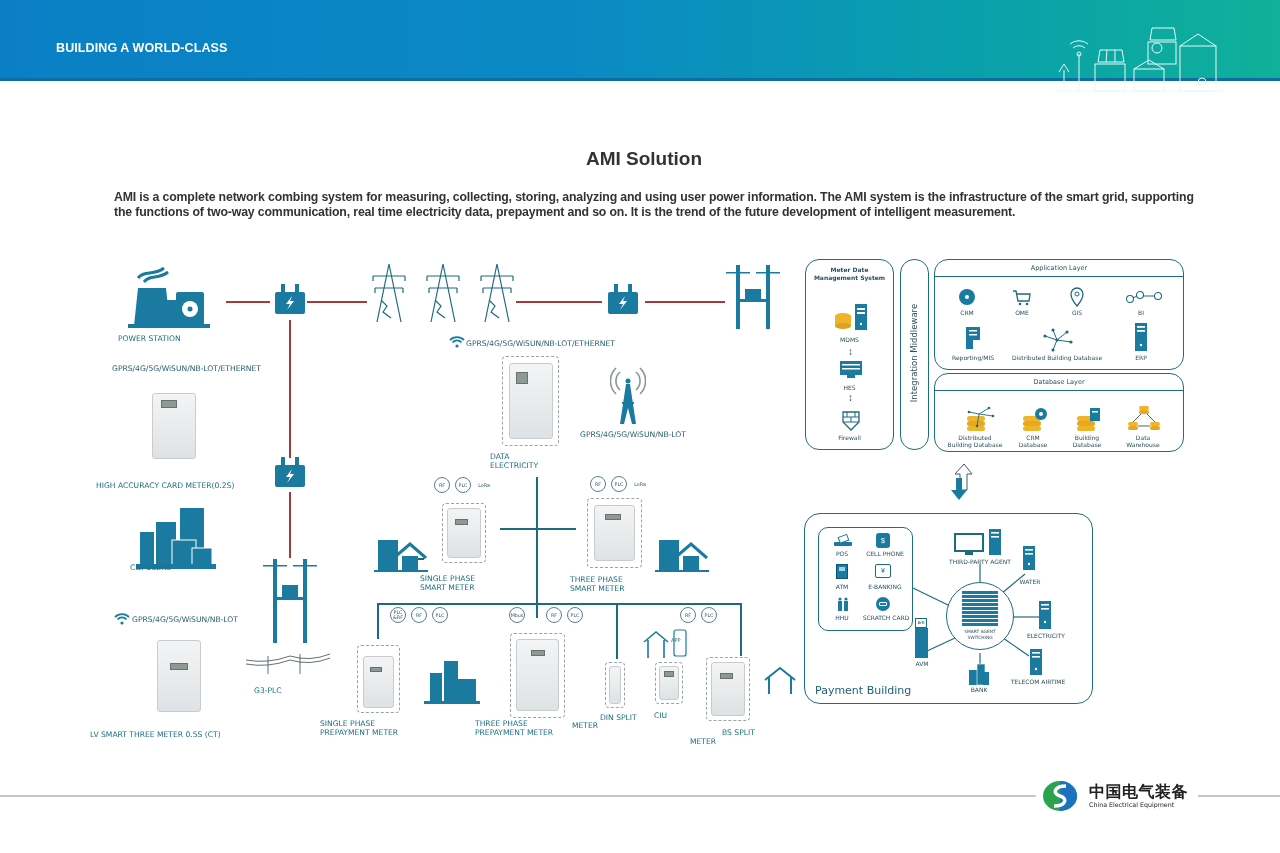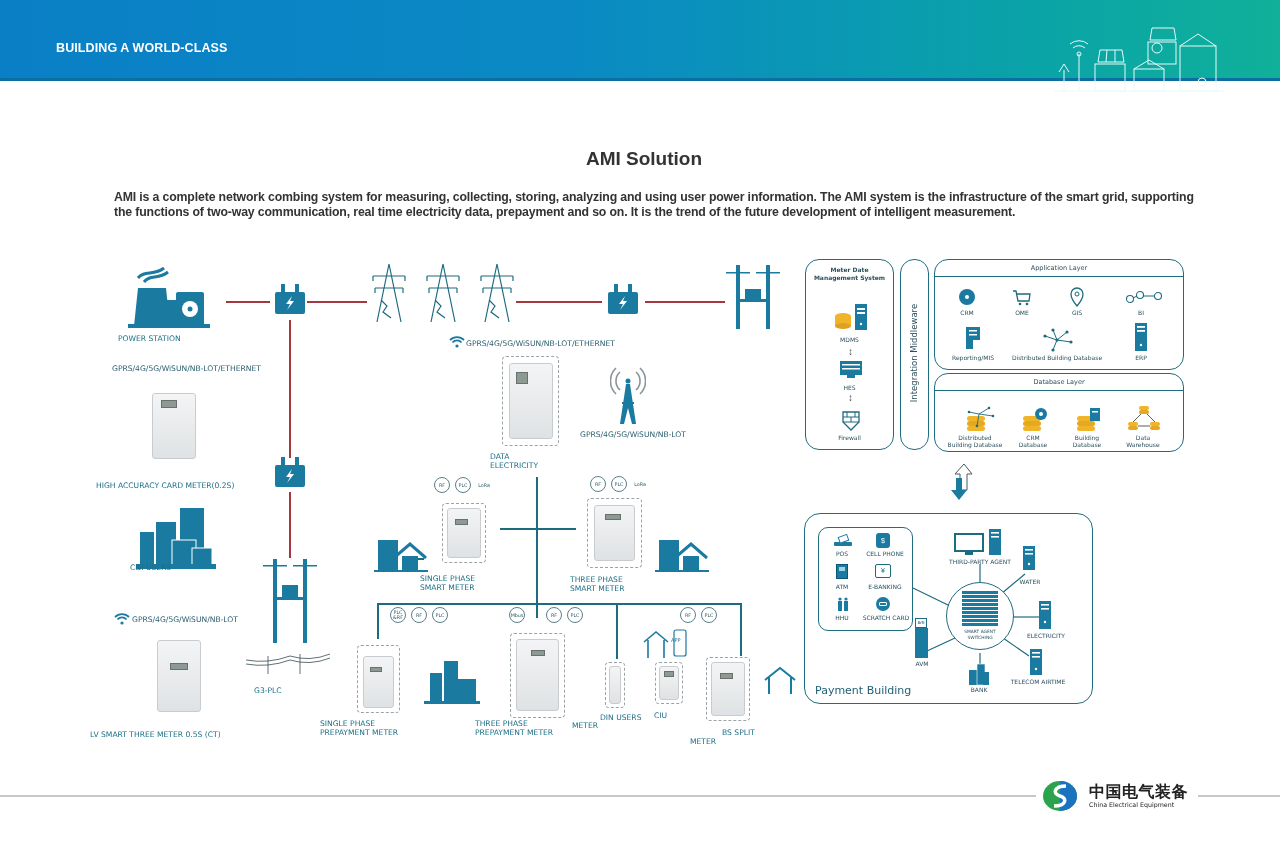--- a/index.html
+++ b/index.html
@@ -266,21 +266,21 @@
     <div class="meter" style="position:absolute;left:5px;top:5px;width:43px;height:72px">
       <div class="screen" style="position:absolute;left:14px;top:10px;width:14px;height:6px"></div>
     </div>
   </div>
   <div class="abs lbl" style="left:475px;top:719px;width:90px">THREE PHASE</div>
   <div class="abs lbl" style="left:475px;top:728px;width:90px">PREPAYMENT METER</div>
 
   <div class="abs dash" style="left:605px;top:662px;width:20px;height:46px">
     <div class="meter" style="position:absolute;left:3px;top:3px;width:12px;height:38px"></div>
   </div>
-  <div class="abs lbl" style="left:600px;top:713px;width:40px">DIN USERS</div>
+  <div class="abs lbl" style="left:600px;top:713px;width:40px">DIN SPLIT</div>
   <div class="abs lbl" style="left:572px;top:721px;width:40px">METER</div>
 
   <svg class="abs" style="left:642px;top:628px" width="50" height="32" viewBox="0 0 50 32">
     <path d="M2 14 L14 4 L26 14 M6 12 L6 30 M22 12 L22 30" stroke="#1a7aa0" stroke-width="1.6" fill="none"></path>
     <rect x="32" y="2" width="12" height="26" rx="2" stroke="#1a7aa0" stroke-width="1.2" fill="none"></rect>
   </svg>
   <div class="abs lbl" style="left:671px;top:635px;width:20px;font-size:5px">APP</div>
   <div class="abs dash" style="left:655px;top:662px;width:28px;height:42px">
     <div class="meter" style="position:absolute;left:3px;top:3px;width:20px;height:34px">
       <div class="screen" style="position:absolute;left:4px;top:4px;width:10px;height:6px"></div>

